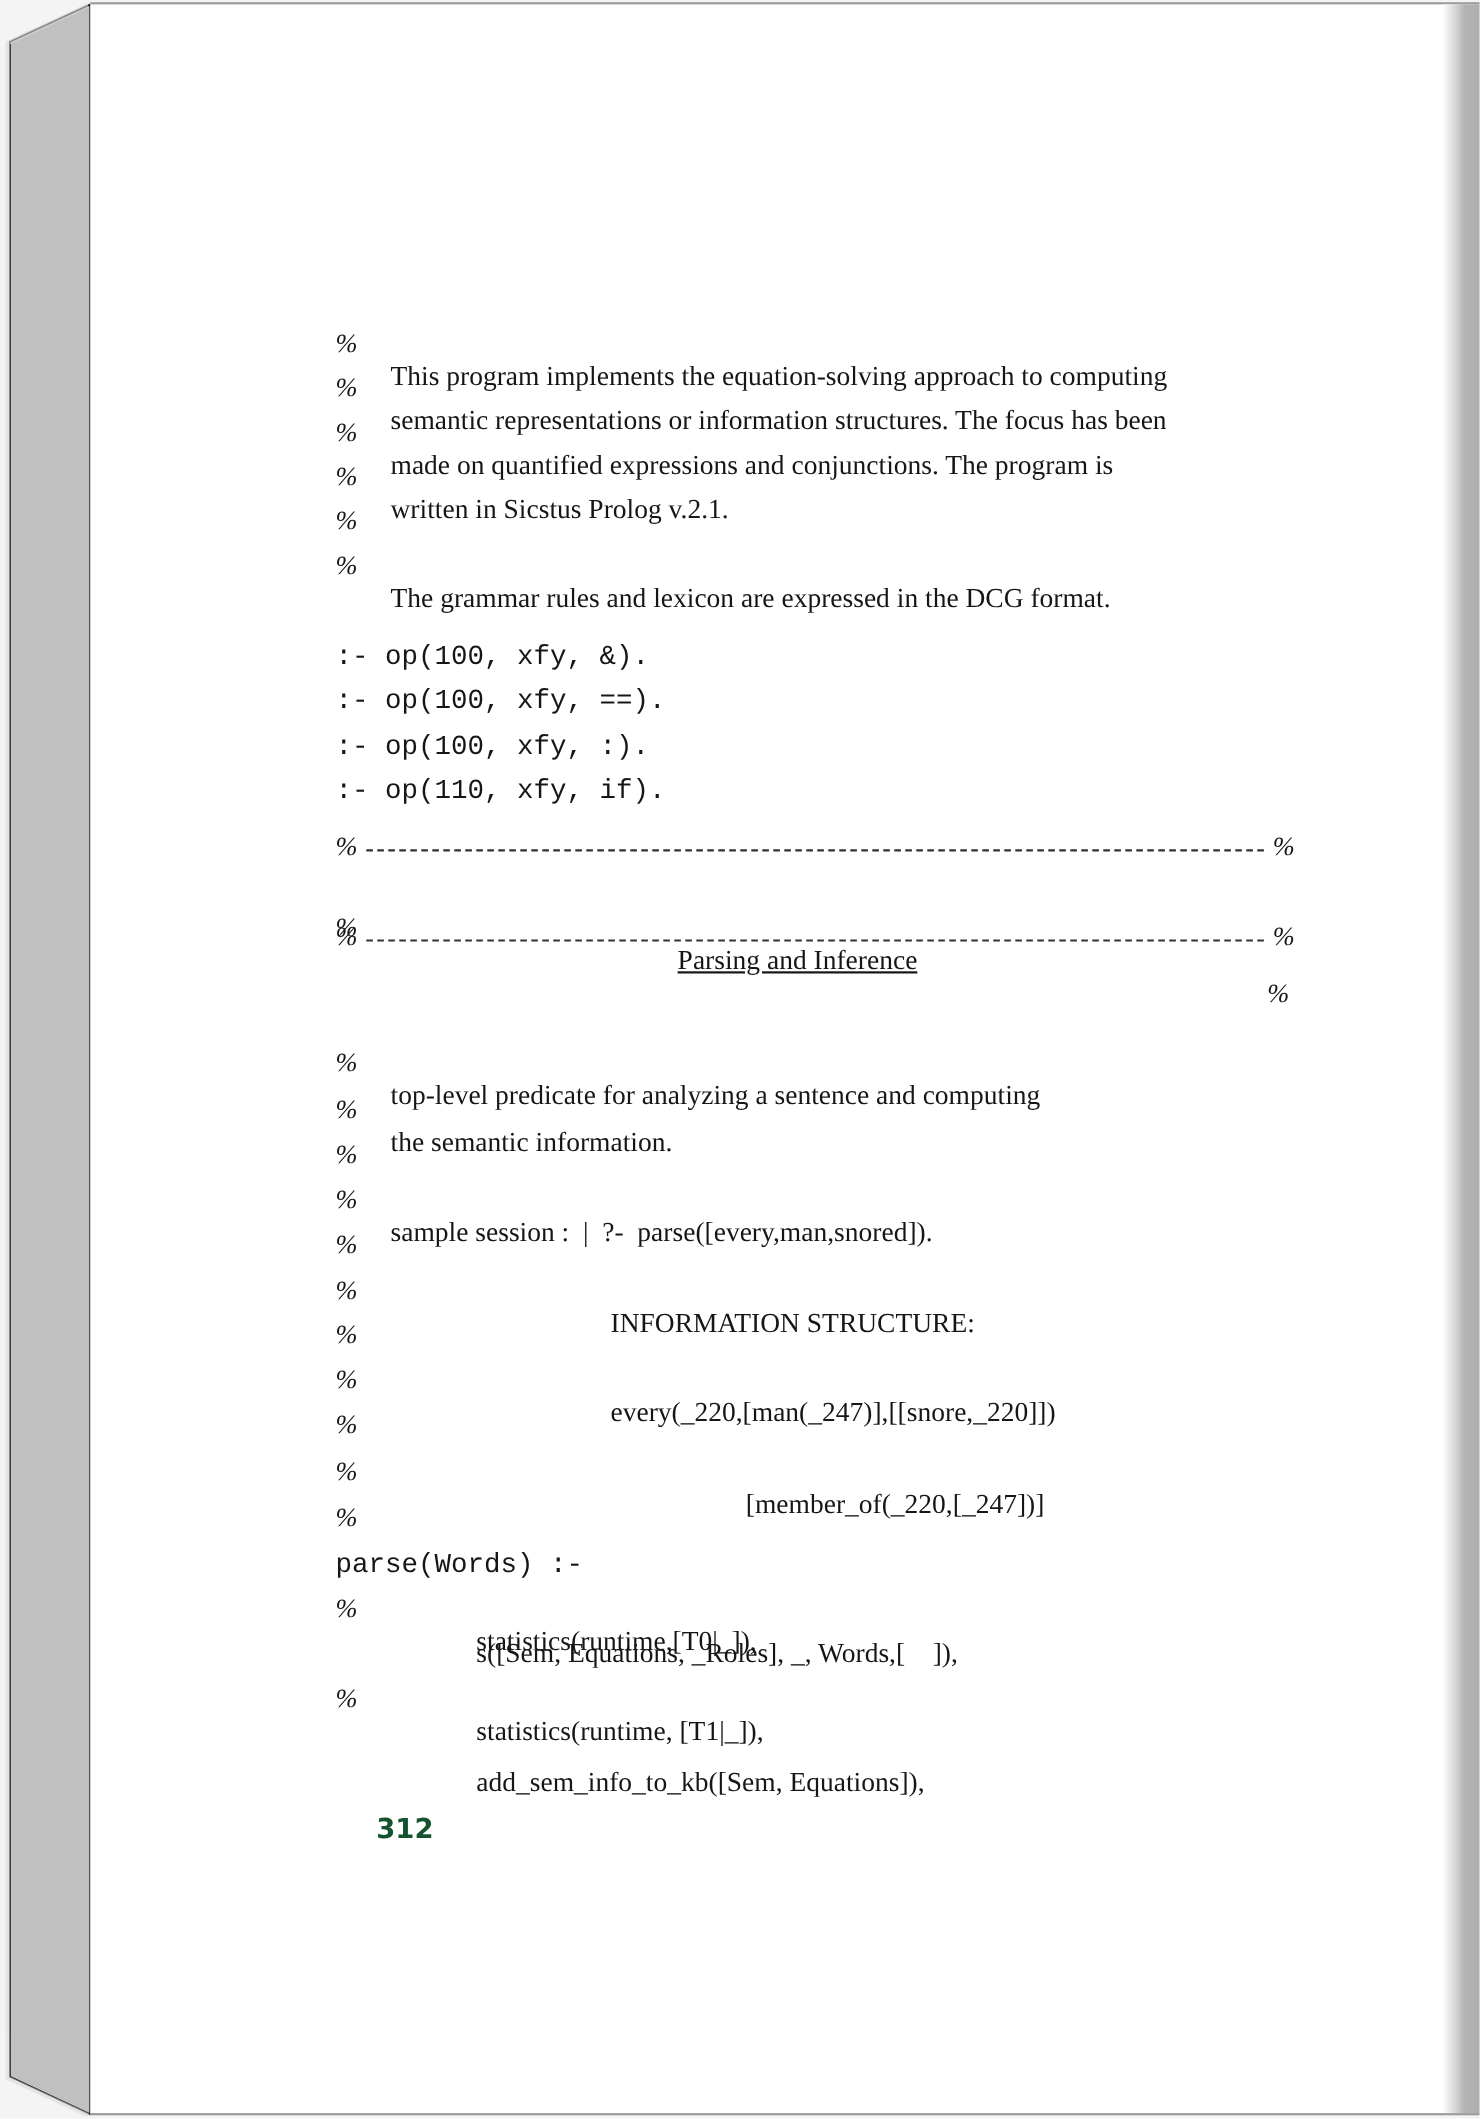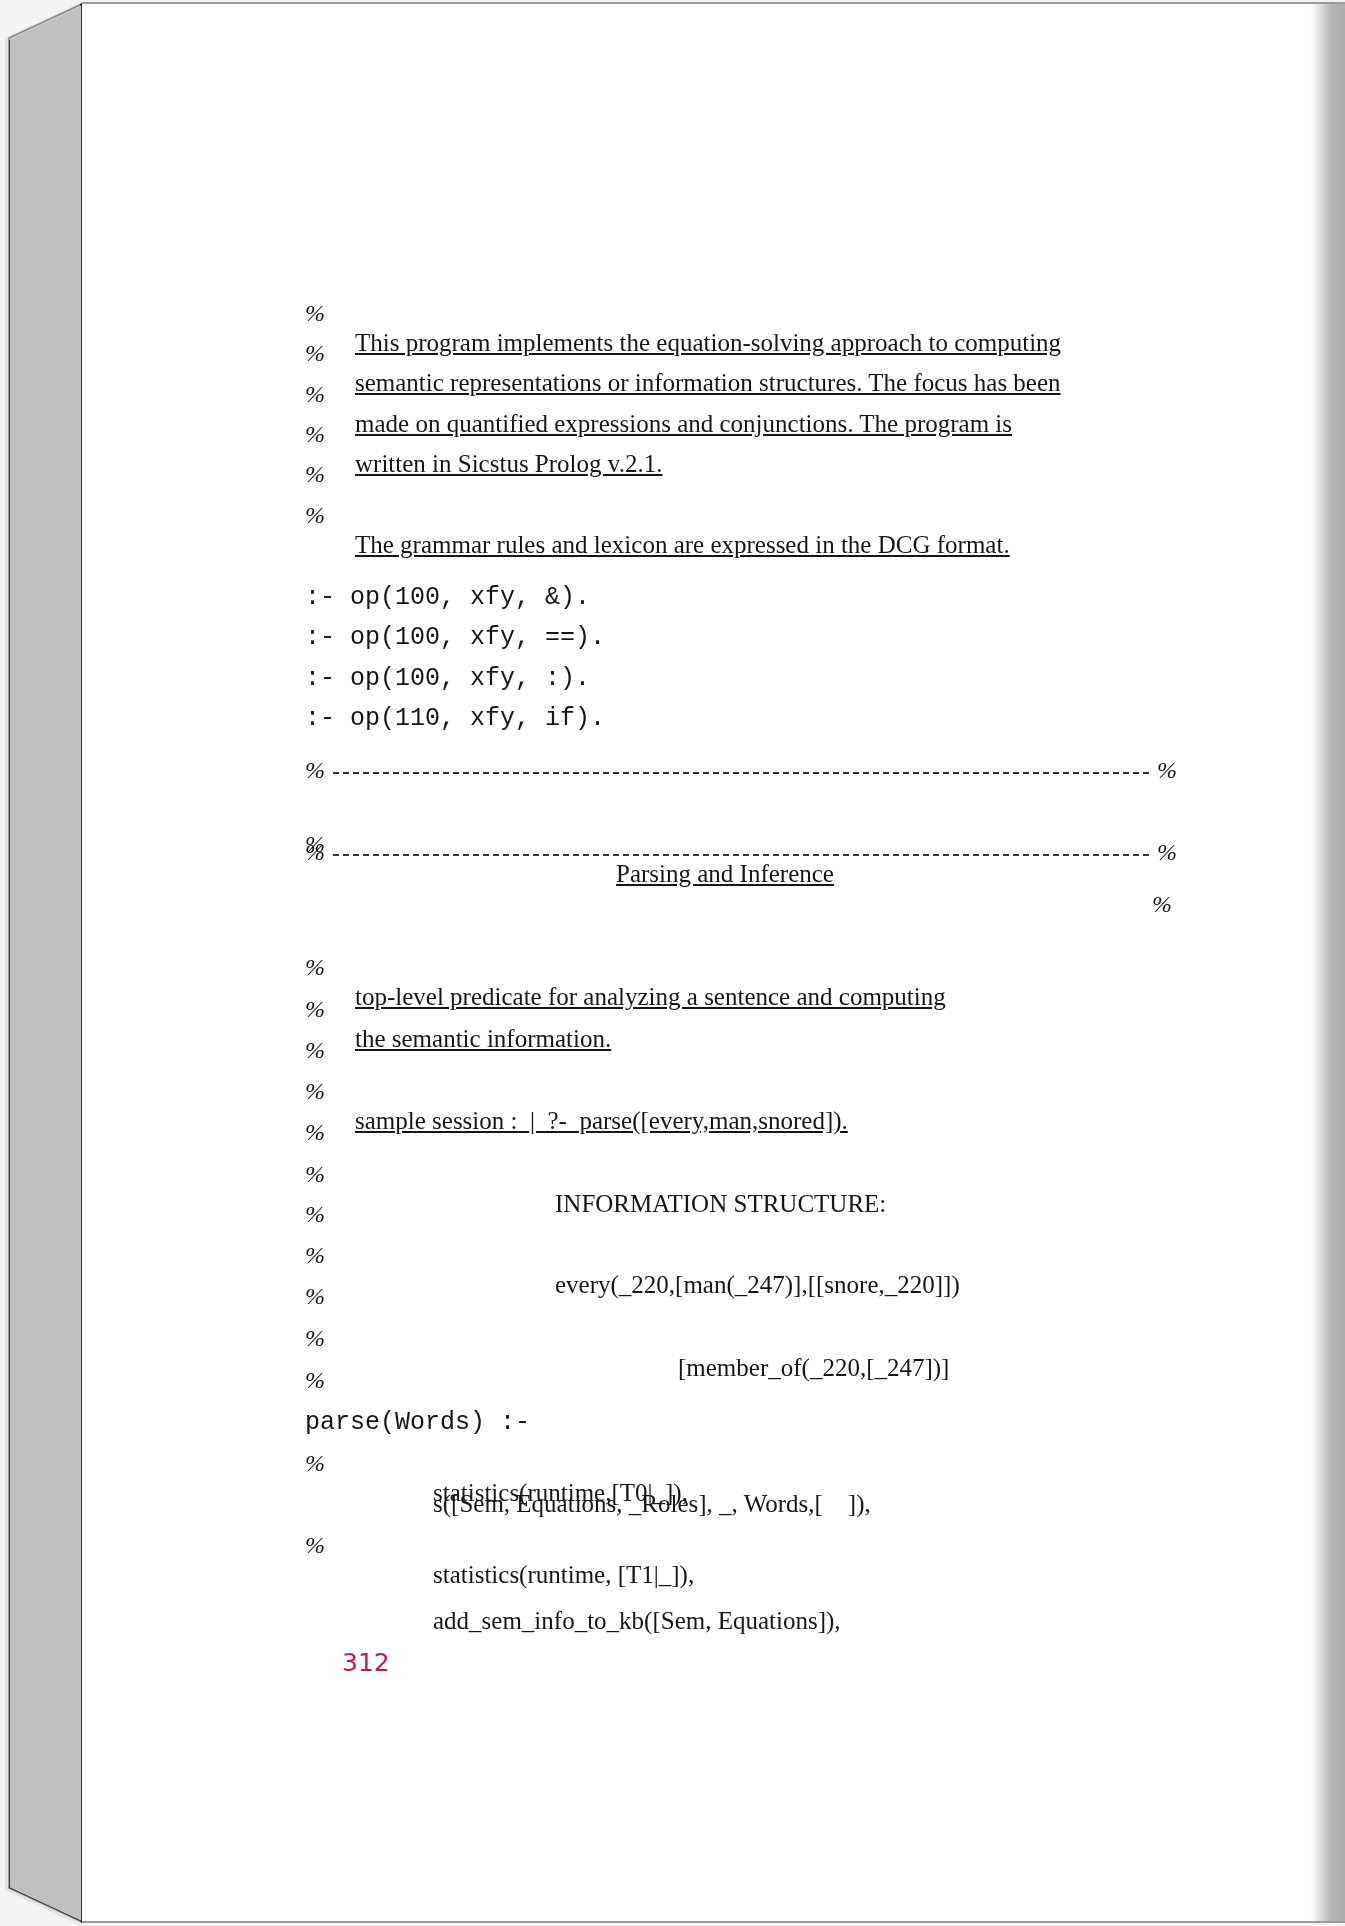--- a/index.html
+++ b/index.html
@@ -24,40 +24,40 @@
     background: linear-gradient(to right, #ffffff 0%, #d6d6d6 35%, #b3b3b3 60%, #aeaeae 100%);
   }
   .line {
     position: absolute; left: 0; white-space: pre;
     font-size: 25px; line-height: 30px;
   }
   .pct {
     position: absolute; left: 305px;
     font-size: 24px; font-style: italic;
   }
-  .txt { position: absolute; left: 355px; text-decoration: underline; }
+  .txt { position: absolute; left: 355px; }
   .code { position: absolute; left: 305px; font-family: Liberation Mono, monospace; }
   .indent { position: absolute; left: 433px; }
   .info-hdr { position: absolute; left: 555px; text-align: center; }
   .info-body { position: absolute; left: 555px; }
   .info-member { position: absolute; left: 678px; }
   .center-title { position: absolute; left: 616px; text-decoration: underline; }
   .rule {
     position: absolute; left: 305px; width: 872px; height: 30px;
   }
   .rule .dash {
     position: absolute; left: 28px; right: 28px; top: 15px;
     border-top: 2px dashed #333;
   }
   .rule .pl { position: absolute; left: 0; top: 0; font-style: italic; font-size: 24px; }
   .rule .pr { position: absolute; right: 0; top: 0; font-style: italic; font-size: 24px; }
   .pagenum {
     position: absolute; left: 342px; top: 1648px;
-    font-family: "DejaVu Sans", sans-serif; font-size: 25px; font-weight: normal;
-    color: #be185d;
+    font-family: "DejaVu Sans", sans-serif; font-size: 25px; font-weight: bold;
+    color: #14532d;
     text-align: center;
   }
 </style>
 </head>
 <body>
 
 <svg class="spine" viewBox="0 0 90 1926" width="90" height="1926">
   <polygon points="82,4 9,38 9,1888 82,1922" fill="#c0c0c0" stroke="#111" stroke-width="1.5"></polygon>
   <polyline points="82,4 9,38 9,1888 82,1922" fill="none" stroke="#d8d8d8" stroke-width="4" transform="translate(-2,1)" opacity="0.6"></polyline>
 </svg>

